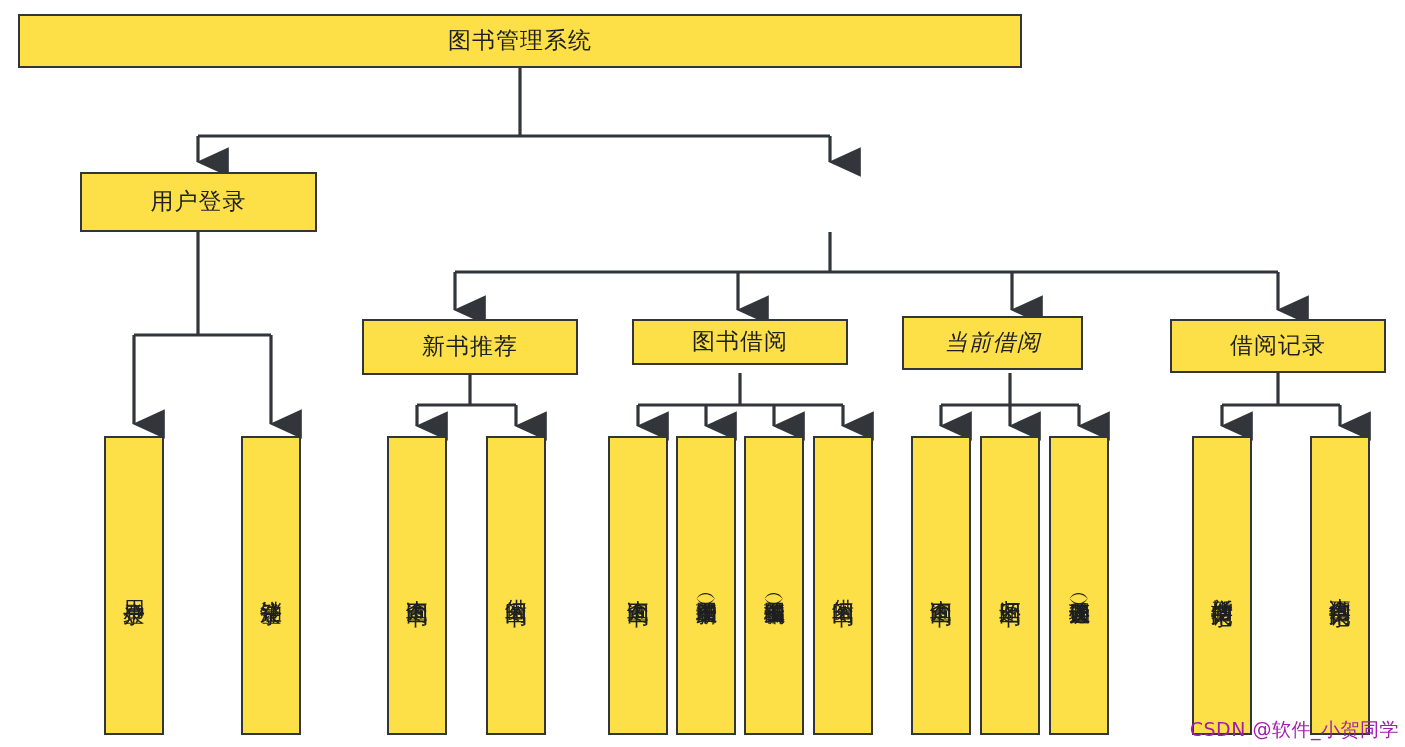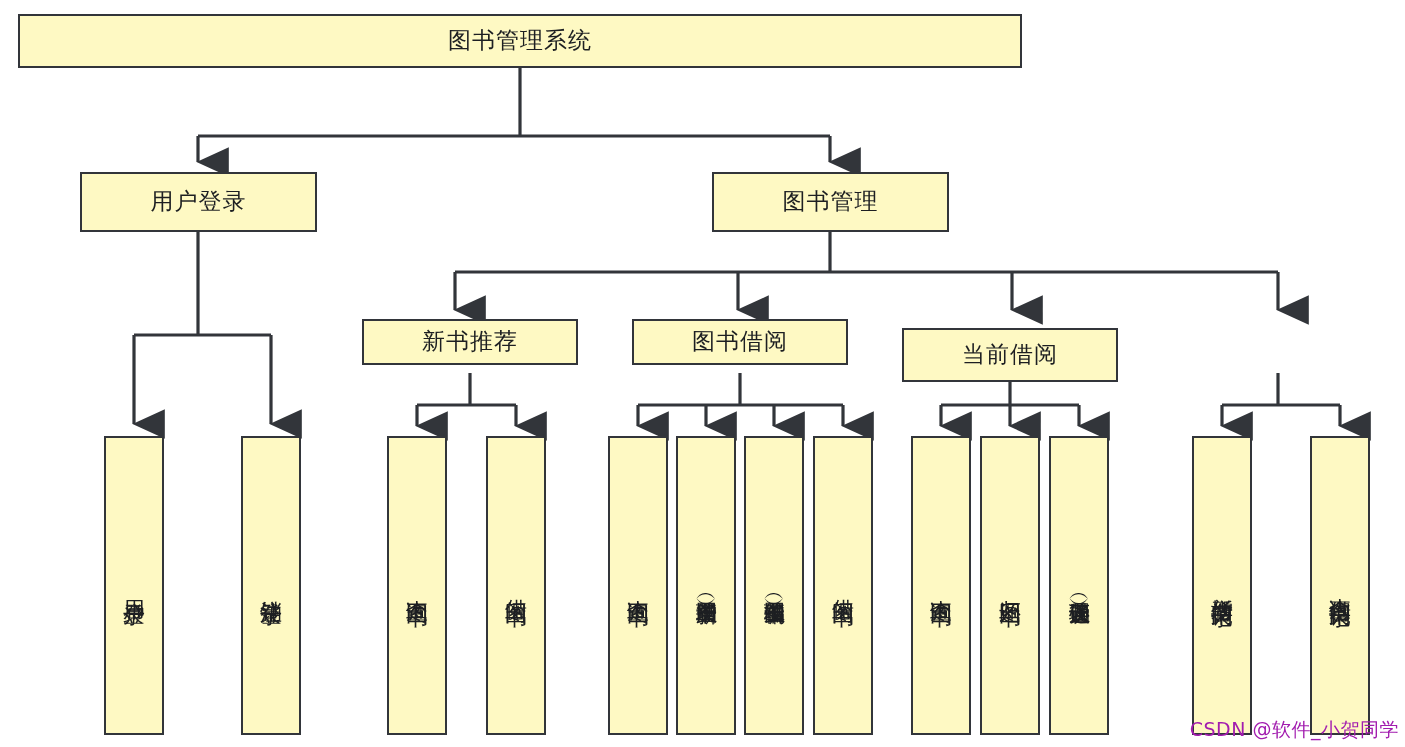--- a/index.html
+++ b/index.html
@@ -19,21 +19,21 @@
     position: absolute;
     left: 0;
     top: 0;
     width: 1405px;
     height: 747px;
   }
   .node {
     position: absolute;
     box-sizing: border-box;
     border: 2px solid #32353a;
-    background: #fef9c3;
+    background: #fde047;
     display: flex;
     align-items: center;
     justify-content: center;
     color: #1d1f22;
     line-height: 1.18;
   }
   .node.horiz {
     font-size: 23px;
     letter-spacing: 1px;
   }
@@ -120,32 +120,32 @@
     </g>
   </svg>
 
   <div class="node horiz" style="left:18px; top:14px; width:1004px; height:54px;">
     <span class="lbl">图书管理系统</span>
   </div>
 
   <div class="node horiz" style="left:80px; top:172px; width:237px; height:60px;">
     <span class="lbl">用户登录</span>
   </div>
-  <div class="node horiz" style="left:712px; top:172px; width:237px; height:60px;">
-    <span class="lbl">图书管理</span>
-  </div>
 
-  <div class="node horiz" style="left:362px; top:319px; width:216px; height:46px;">
+  <div class="node horiz" style="left:362px; top:319px; width:216px; height:56px;">
     <span class="lbl">新书推荐</span>
   </div>
   <div class="node horiz" style="left:632px; top:319px; width:216px; height:46px;">
     <span class="lbl">图书借阅</span>
   </div>
-  <div class="node horiz" style="left:902px; top:328px; width:216px; height:54px;">
+  <div class="node horiz" style="left:902px; top:316px; width:181px; height:54px;font-style:italic;">
     <span class="lbl">当前借阅</span>
+  </div>
+  <div class="node horiz" style="left:1170px; top:319px; width:216px; height:54px;">
+    <span class="lbl">借阅记录</span>
   </div>
 
   <div class="node vert" style="left:104px; top:436px; width:60px; height:299px;">
     <span class="lbl">用户登录</span>
   </div>
   <div class="node vert" style="left:241px; top:436px; width:60px; height:299px;">
     <span class="lbl">注销登录</span>
   </div>
 
   <div class="node vert" style="left:387px; top:436px; width:60px; height:299px;">

